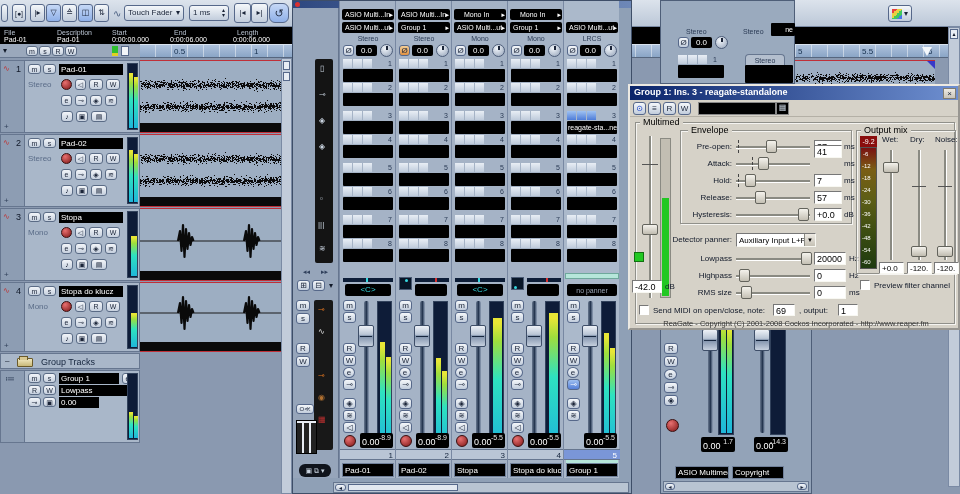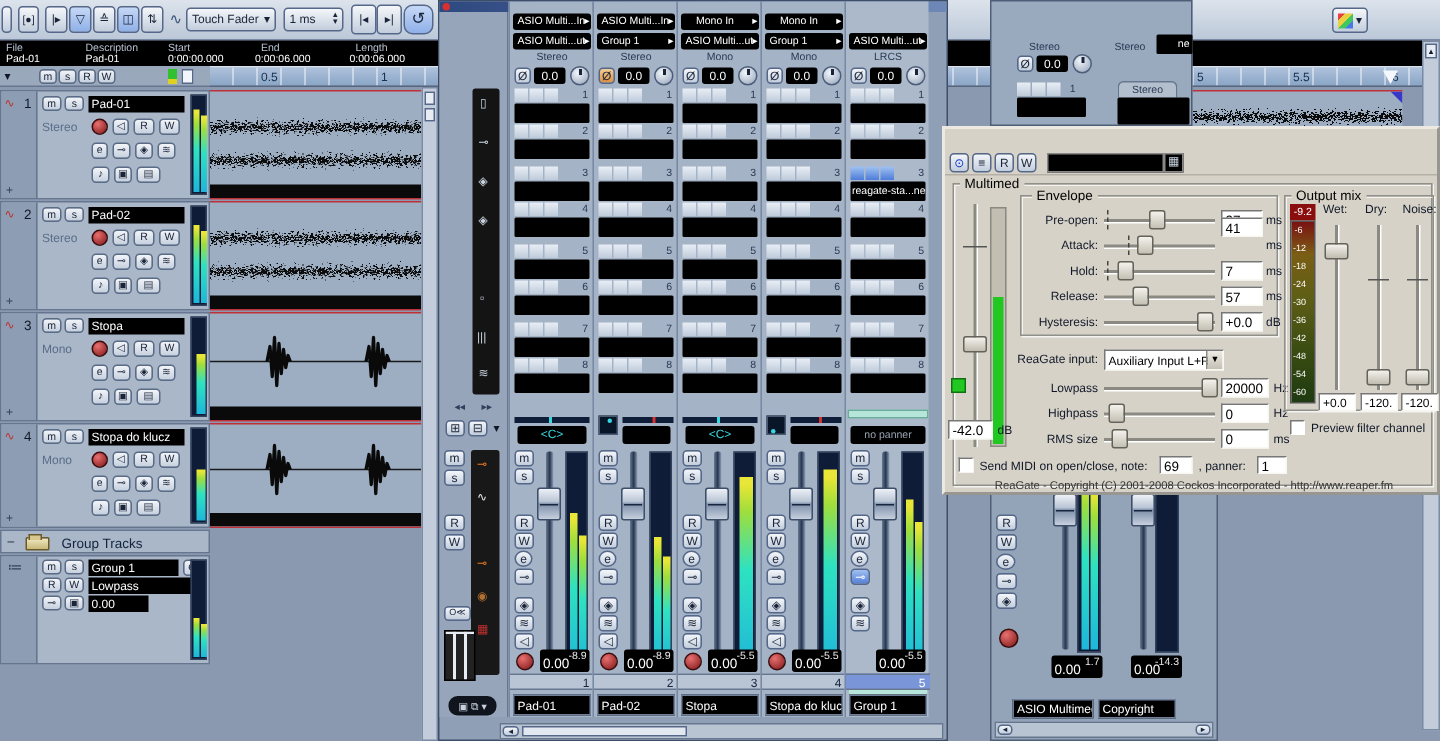--- a/index.html
+++ b/index.html
@@ -1047,20 +1047,26 @@
       <div class="mb" style="left:1px;top:1px;width:10px;height:7px;font-size:6px">
           <span>◂</span>
         </div>
       <div class="mb" style="right:1px;top:1px;width:10px;height:7px;font-size:6px">
           <span>▸</span>
         </div>
     </div>
   </div>
 
   <div class="a" style="left:628px;top:84px;width:332px;height:246px;background:#D6D2C8;border:2px outset #ECE9E2;z-index:60">
+    <div class="a" style="left:0;top:0;width:328px;height:14px;background:linear-gradient(90deg,#0A246A,#6E8FD0);display:flex;align-items:center">
+      <span class="lbl" style="left:4px;top:2px;color:#fff;font-size:9px;font-weight:bold">Group 1: Ins. 3 - reagate-standalone</span>
+      <div class="mb" style="right:2px;left:auto;top:2px;width:13px;height:11px;border-radius:0;background:linear-gradient(#EEEBE4,#C8C4BA);border-color:#807C72">
+          <span>×</span>
+        </div>
+    </div>
     <div class="a" style="left:0;top:14px;width:328px;height:17px;background:#D6D2C8;border-bottom:1px solid #B4B0A6">
       <div class="mb" style="left:3px;top:2px;width:13px;height:13px;color:#1840C8">
           <span>⊙</span>
         </div>
       <div class="mb" style="left:18px;top:2px;width:13px;height:13px">
           <span>≡</span>
         </div>
       <div class="mb" style="left:33px;top:2px;width:13px;height:13px">
           <span>R</span>
         </div>
@@ -1119,21 +1125,21 @@
     <div class="ins" style="left:184px;top:105px;width:28px;height:13px">57</div>
     <span class="lbl" style="left:214px;top:108px;font-size:8px">ms</span>
     <span class="lbl" style="left:50px;top:125px;width:52px;text-align:right;font-size:8px">Hysteresis:</span>
     <div class="sl" style="left:106px;top:122px;width:74px">
         <span class="tr"></span>
         <span class="th" style="left:84%"></span>
       </div>
     <div class="ins" style="left:184px;top:122px;width:28px;height:13px">+0.0</div>
     <span class="lbl" style="left:214px;top:125px;font-size:8px">dB</span>
 
-    <span class="lbl" style="left:36px;top:150px;width:66px;text-align:right;font-size:8px">ReaGate input:</span>
+    <span class="lbl" style="left:36px;top:150px;width:66px;text-align:right;font-size:8px">Detector panner:</span>
     <div class="ins" style="left:106px;top:147px;width:80px;height:14px;padding-right:12px"><span style="font-size:8px">Auxiliary Input L+R</span><span class="a" style="right:0;top:0;width:11px;height:12px;background:linear-gradient(#EEEBE4,#C4C0B4);border-left:1px solid #8A8A82;text-align:center;font-size:6px;line-height:12px">▼</span></div>
     <span class="lbl" style="left:56px;top:169px;width:46px;text-align:right;font-size:8px">Lowpass</span>
     <div class="sl" style="left:106px;top:166px;width:74px">
         <span class="tr"></span>
         <span class="th" style="left:88%"></span>
       </div>
     <div class="ins" style="left:184px;top:166px;width:32px;height:13px">20000</div>
     <span class="lbl" style="left:219px;top:169px;font-size:8px">Hz</span>
     <span class="lbl" style="left:56px;top:186px;width:46px;text-align:right;font-size:8px">Highpass</span>
     <div class="sl" style="left:106px;top:183px;width:74px">
@@ -1146,21 +1152,21 @@
     <div class="sl" style="left:106px;top:200px;width:74px">
         <span class="tr"></span>
         <span class="th" style="left:7%"></span>
       </div>
     <div class="ins" style="left:184px;top:200px;width:32px;height:13px">0</div>
     <span class="lbl" style="left:219px;top:203px;font-size:8px">ms</span>
 
     <span class="chk" style="left:9px;top:219px"></span>
     <span class="lbl" style="left:23px;top:221px;font-size:8px">Send MIDI on open/close, note:</span>
     <div class="ins" style="left:143px;top:218px;width:22px;height:12px">69</div>
-    <span class="lbl" style="left:169px;top:221px;font-size:8px">, panner:</span>
+    <span class="lbl" style="left:169px;top:221px;font-size:8px">, output:</span>
     <div class="ins" style="left:208px;top:218px;width:20px;height:12px">1</div>
     <div class="lbl" style="left:16px;top:234px;width:300px;text-align:center;font-size:7.5px;color:#333">ReaGate - Copyright (C) 2001-2008 Cockos Incorporated - http://www.reaper.fm</div>
 
     <div class="gb" style="left:226px;top:44px;width:100px;height:144px"></div>
     <span class="gblbl" style="left:231px;top:40px">Output mix</span>
     <div class="a" style="left:230px;top:50px;width:17px;height:11px;background:#8A0E0E;color:#fff;font-size:7px;text-align:center;padding-top:2px">-9.2</div>
     <div class="a" style="left:230px;top:61px;width:17px;height:122px;background:linear-gradient(#7A1212,#7A5E14 18%,#5E5E16 42%,#3E4E12 68%,#1E3A10);border:1px solid #555">
       <span class="lbl" style="left:2px;top:3px;color:#fff;font-size:6px">-6</span>
       <span class="lbl" style="left:1px;top:15px;color:#fff;font-size:6px">-12</span>
       <span class="lbl" style="left:1px;top:27px;color:#fff;font-size:6px">-18</span>

